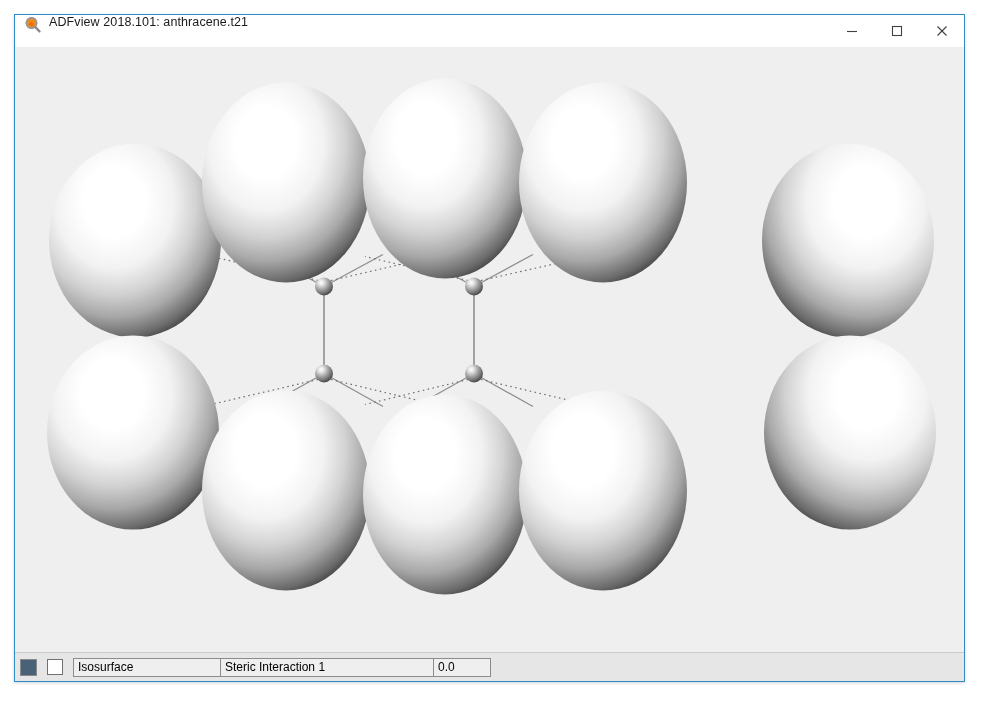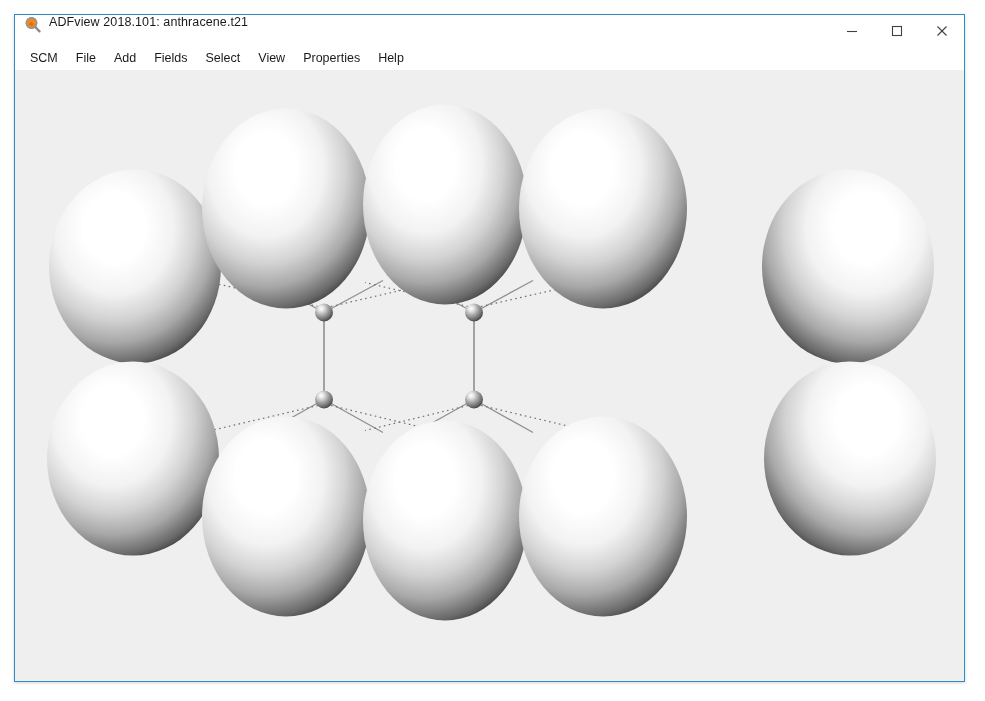--- a/index.html
+++ b/index.html
@@ -174,30 +174,20 @@
       </button>
       <button class="win-btn">
         <svg width="12" height="12" viewBox="0 0 12 12">
           <line x1="1.5" y1="1.5" x2="10.5" y2="10.5" stroke="#404040" stroke-width="1.1"></line>
           <line x1="10.5" y1="1.5" x2="1.5" y2="10.5" stroke="#404040" stroke-width="1.1"></line>
         </svg>
       </button>
     </div>
   </div>
 
-  <div id="menu-bar">
-    <div class="menu-item">SCM</div>
-    <div class="menu-item">File</div>
-    <div class="menu-item">Add</div>
-    <div class="menu-item">Fields</div>
-    <div class="menu-item">Select</div>
-    <div class="menu-item">View</div>
-    <div class="menu-item">Properties</div>
-    <div class="menu-item">Help</div>
-  </div>
 
   <div id="viewport" style="background: rgb(239, 239, 239);">
     <svg id="scene" viewBox="0 0 949 582" preserveAspectRatio="xMidYMid meet">
       <defs>
 
         <radialGradient id="lobe" cx="0.38" cy="0.30" r="0.82">
           <stop offset="0%" stop-color="#ffffff"></stop>
           <stop offset="22%" stop-color="#ffffff"></stop>
           <stop offset="42%" stop-color="#f2f2f2"></stop>
           <stop offset="58%" stop-color="#d2d2d2"></stop>
@@ -271,14 +261,21 @@
         <ellipse cx="430" cy="120" rx="82" ry="100" fill="url(#lobe)"></ellipse>
         <ellipse cx="588" cy="124" rx="84" ry="100" fill="url(#lobe)"></ellipse>
 
         <ellipse cx="271" cy="432" rx="84" ry="100" fill="url(#lobe)"></ellipse>
         <ellipse cx="430" cy="436" rx="82" ry="100" fill="url(#lobe)"></ellipse>
         <ellipse cx="588" cy="432" rx="84" ry="100" fill="url(#lobe)"></ellipse>
       </g>
     </svg>
   </div>
 
+  <div id="status-bar">
+    <div id="color-swatch" style="background: rgb(74, 98, 120);"></div>
+    <div id="visibility-checkbox"></div>
+    <div id="field-type" class="status-field">Isosurface</div>
+    <div id="field-name" class="status-field">Steric Interaction 1</div>
+    <div id="field-value" class="status-field">0.0</div>
+  </div>
 
 </div>
 
 </body></html>

